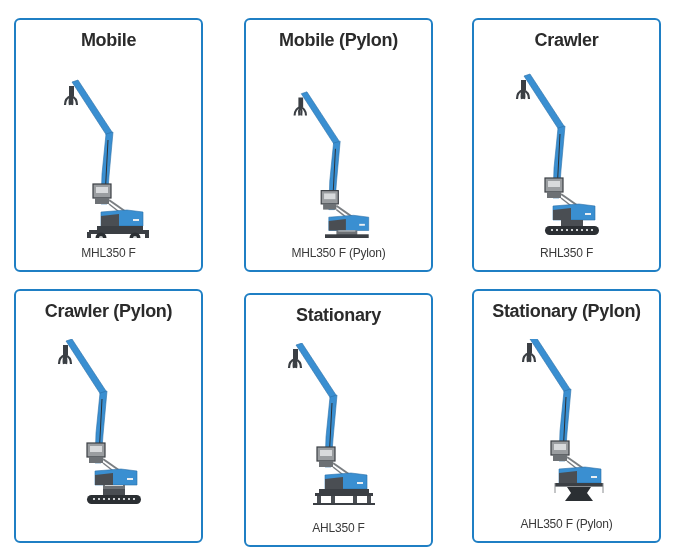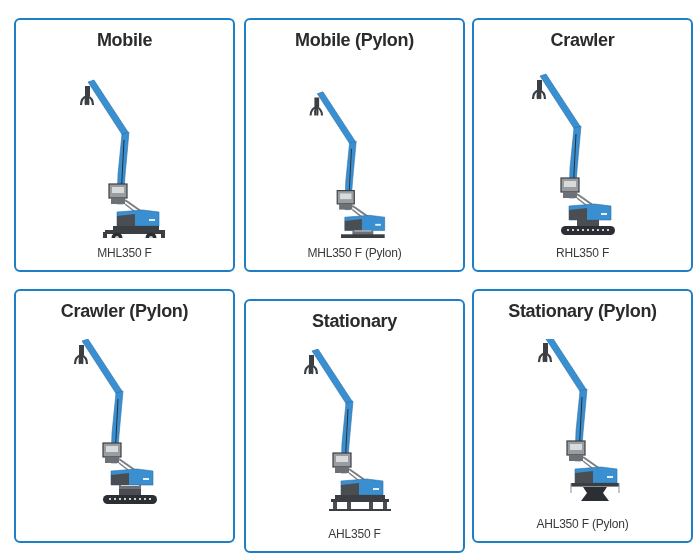--- a/index.html
+++ b/index.html
@@ -1,18 +1,18 @@
 <!DOCTYPE html>
 <html><head>
 <meta charset="utf-8">
 <style>
   html, body { margin:0; padding:0; background:#ffffff; }
   body { width:700px; height:560px; position:relative; overflow:hidden;
          font-family:"Liberation Sans", "DejaVu Sans", sans-serif; }
-  .card { position:absolute; width:221px; height:254px; border:2px solid #1f7fc4;
+  .card { position:absolute; width:189px; height:254px; border:2px solid #1f7fc4;
           border-radius:6px; box-sizing:border-box; background:#fff; cursor:pointer; }
   .card .title { position:absolute; left:0; right:0; top:10px; text-align:center;
                  font-size:18px; font-weight:bold; color:#2b2b2b; letter-spacing:-0.3px; }
   .card .model { position:absolute; left:0; right:0; bottom:10px; text-align:center;
                  font-size:12px; color:#3a3a3a; letter-spacing:-0.2px; }
   .card svg.crane { position:absolute; left:50%; top:48px; width:110px; height:170px; margin-left:-52px; }
 </style>
 </head>
 <body>
 
@@ -140,21 +140,21 @@
         <use href="#crane-upper"></use>
         <use href="#crane-house"></use>
         <use href="#pylon-riser"></use>
         <g transform="translate(0,4)">
           <use href="#base-tracks"></use>
         </g>
       </g>
   </svg>
 </div>
 
-<div class="card" style="left:244px; top:299px;padding-left:20px;">
+<div class="card" style="left:244px; top:293px;padding-left:20px;">
   <div class="title">Stationary</div>
   <svg class="crane" viewBox="0 0 110 170">
     <g transform="translate(-6,-4)">
         <use href="#crane-upper"></use>
         <use href="#crane-house"></use>
         <use href="#base-stationary"></use>
       </g>
   </svg>
   <div class="model">AHL350 F</div>
 </div>

